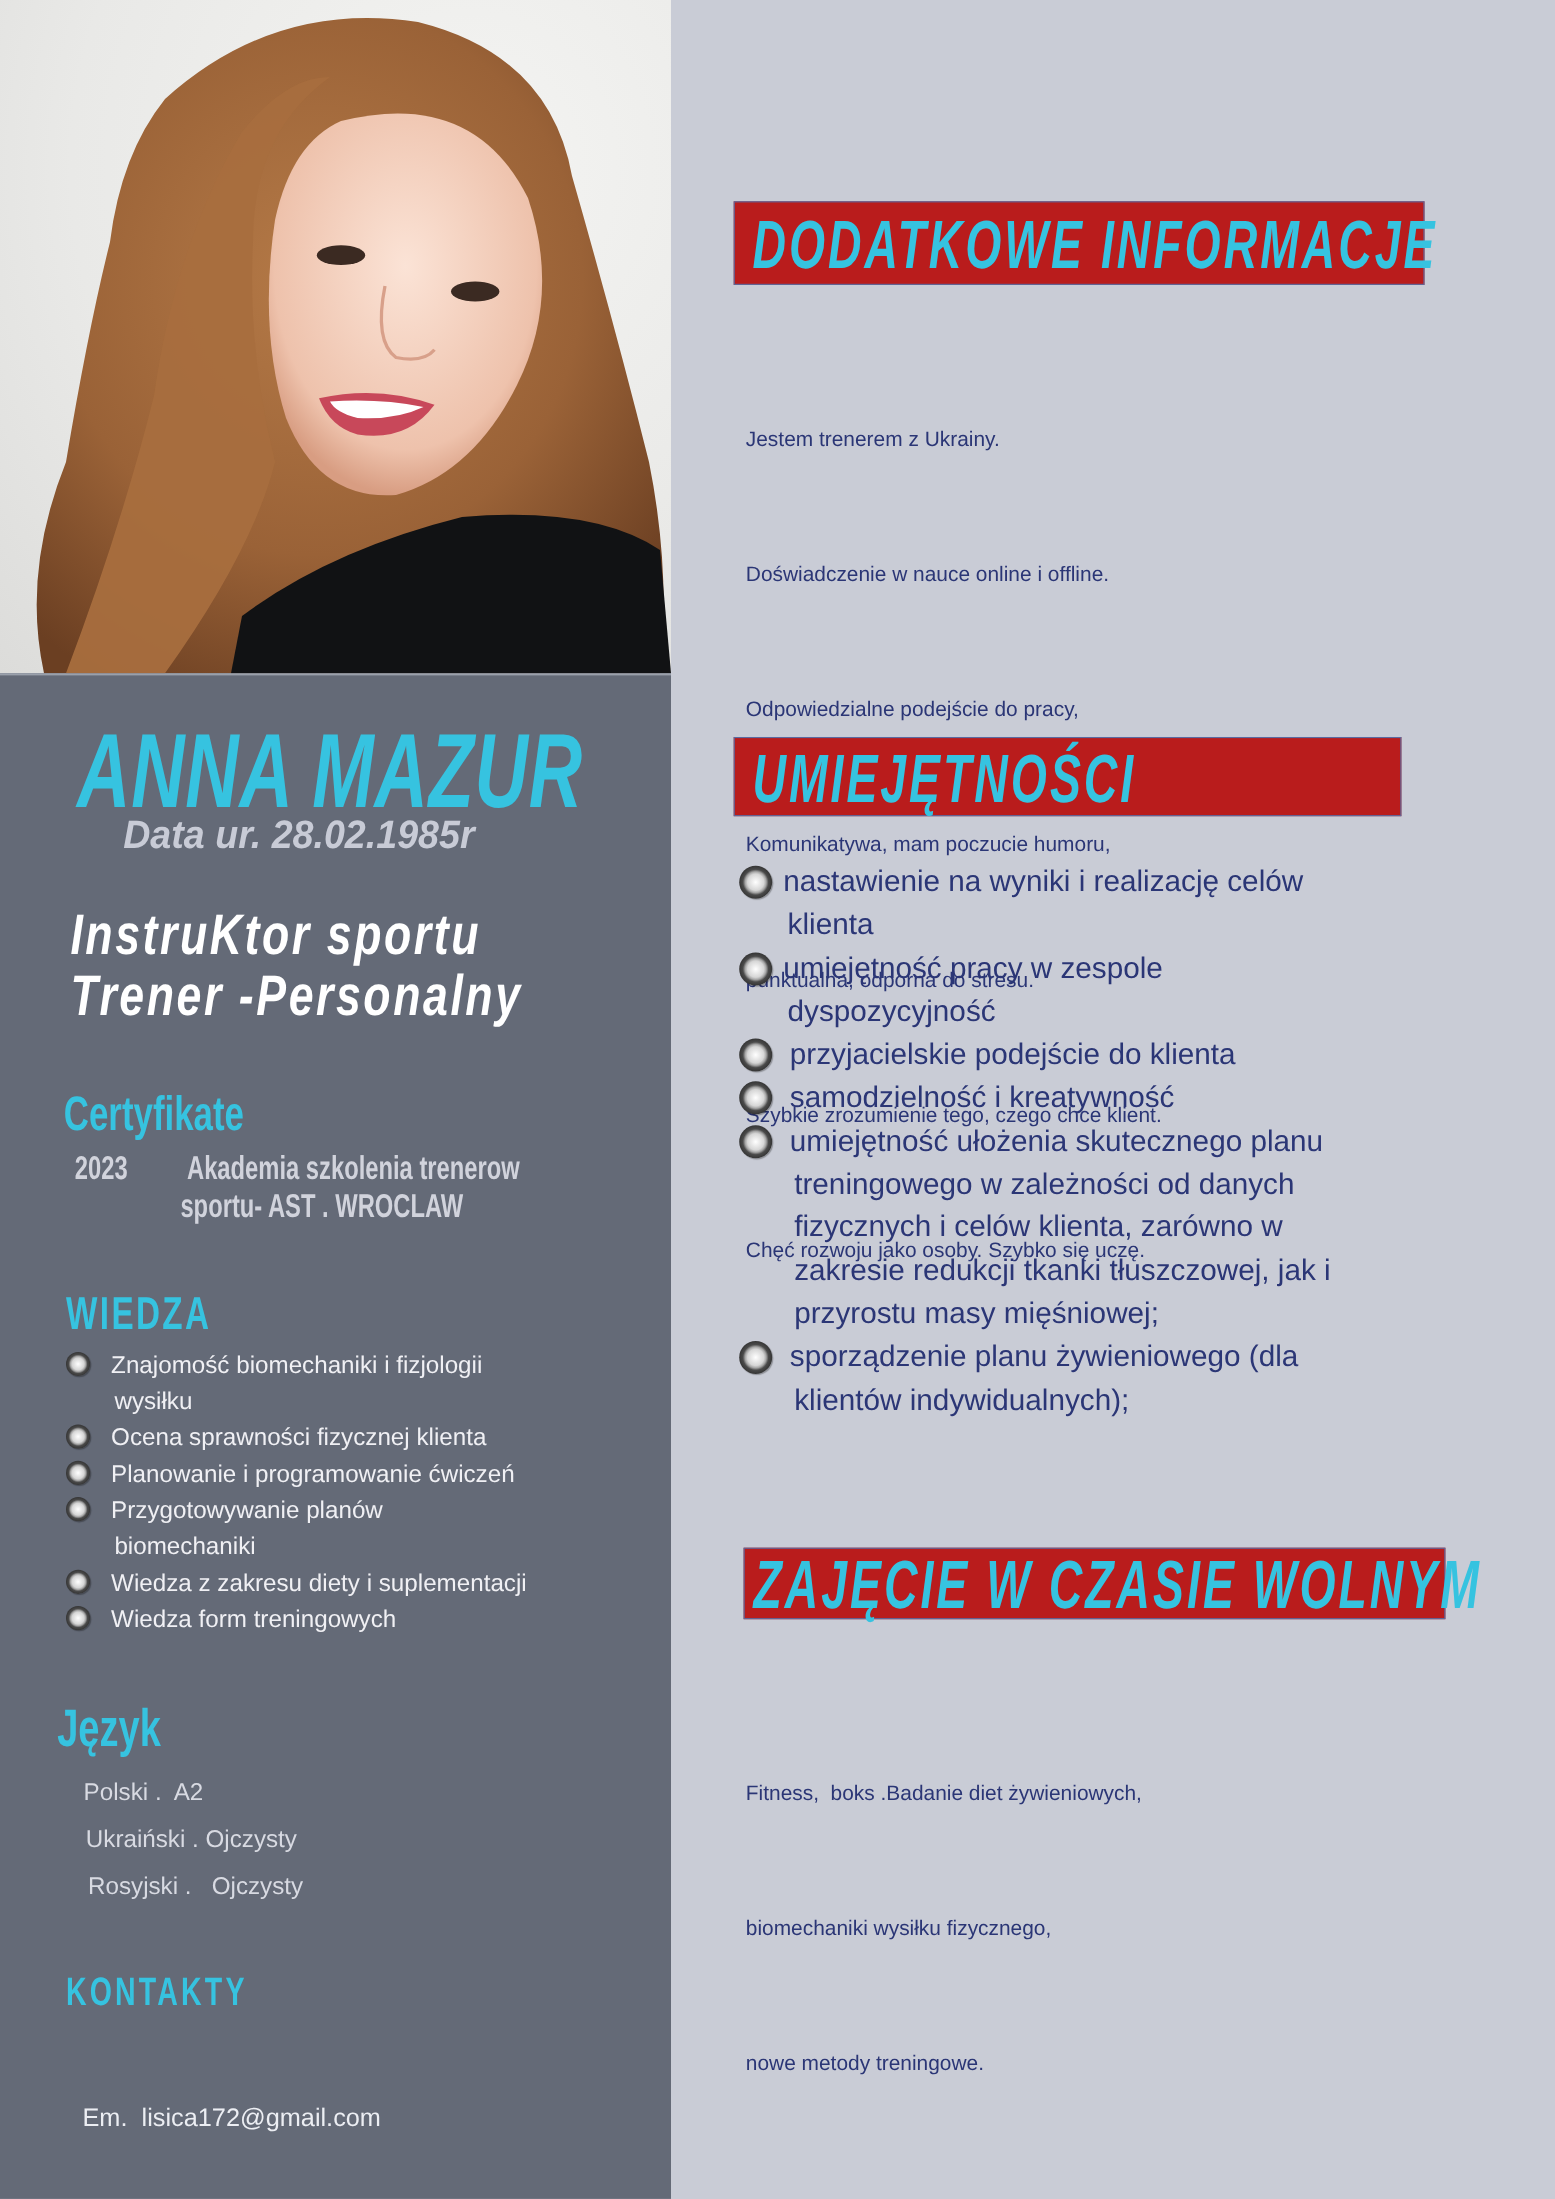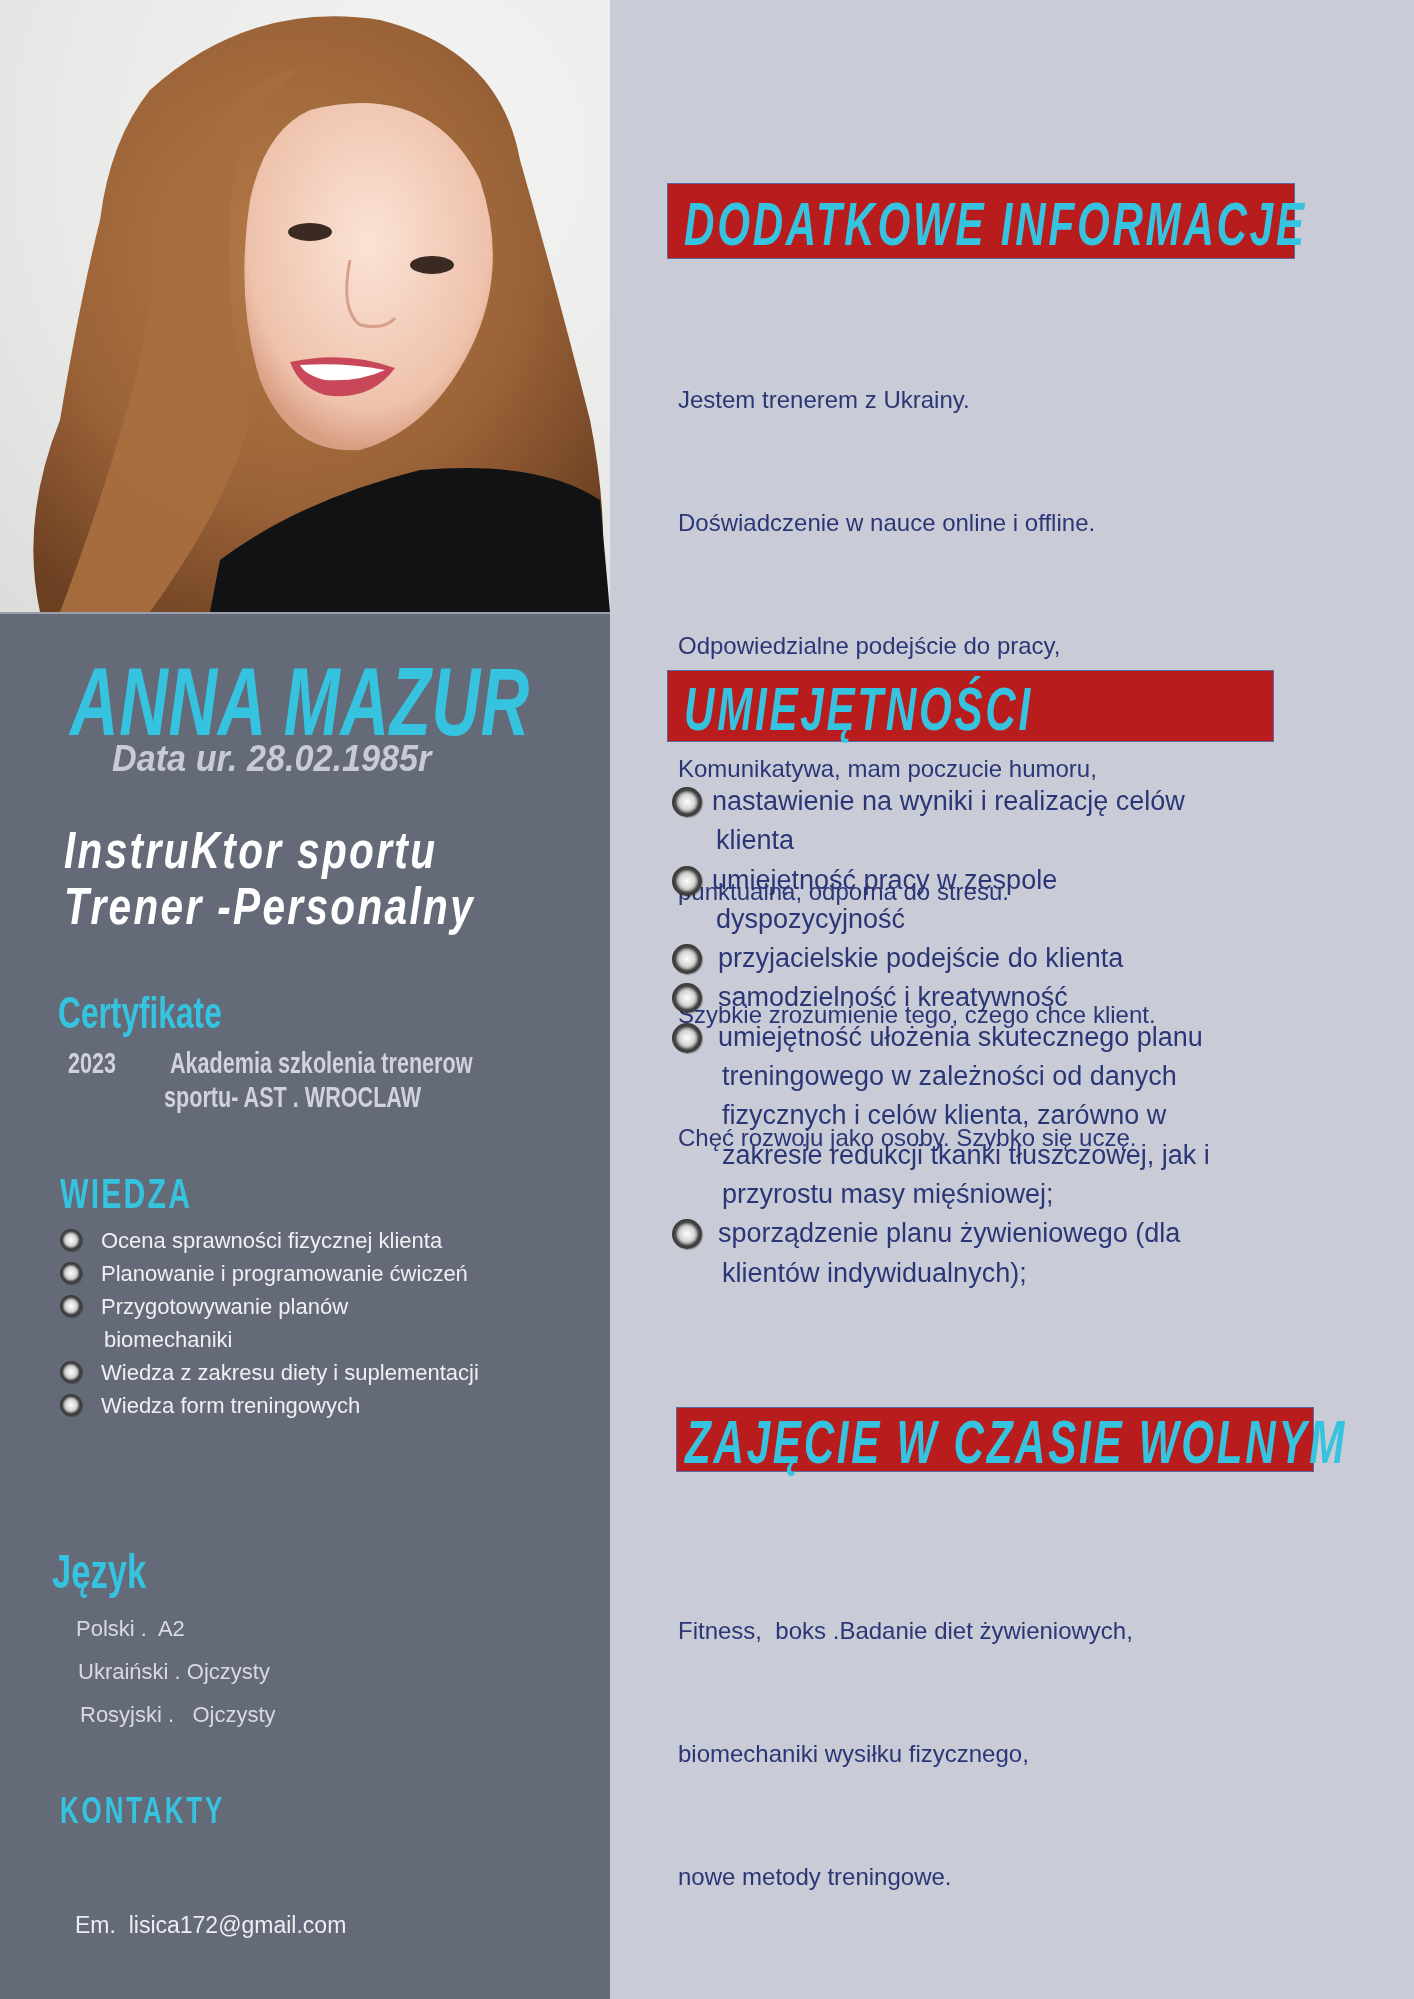--- a/index.html
+++ b/index.html
@@ -71,21 +71,21 @@
   
   .hbox {
     position: absolute; background: #b91c1c; border: 1px solid #5a6aa0;
   }
   .hbox .txt {
     position: absolute; color: #36c3e0; font-weight: bold; font-style: italic;
     white-space: nowrap; transform: scaleX(0.68); transform-origin: left top;
     letter-spacing: 4px;
   }
   .para {
-    position: absolute; left: 678px; color: #2b3676; font-size: 24px;
+    position: absolute; left: 678px; color: #2b3676; font-size: 19px;
     line-height: 41px; white-space: pre;
   }
   .list-right {
     position: absolute; left: 672px; top: 782px; width: 640px; margin: 0; padding: 0;
     list-style: none; color: #2b3676; font-size: 27px; line-height: 39.3px;
   }
   .list-right li { position: relative; padding-left: 40px; }
   .list-right li.ind { padding-left: 46px; }
   .list-right li .wrap { display: block; padding-left: 4px; }
   .list-right .bullet { width: 30px; height: 30px; top: 5px; left: 0px; }
@@ -136,20 +136,21 @@
   <div>Trener -Personalny</div>
 </div>
 
 <div class="sec-title-left" style="left:58px; top:988px; font-size:44px;">Certyfikate</div>
 <div class="cert-row" style="left:68px; top:1046px;">2023</div>
 <div class="cert-row" style="left:170px; top:1046px;">Akademia szkolenia trenerow</div>
 <div class="cert-row" style="left:164px; top:1080px;">sportu-  AST .   WROCLAW</div>
 
 <div class="sec-title-left" style="left:60px; top:1170px; font-size:42px; letter-spacing:3px;">WIEDZA</div>
 <ul class="list-left">
+  <li><span class="bullet"></span><span>Znajomość biomechaniki i fizjologii</span><span class="wrap">wysiłku</span></li>
   <li><span class="bullet"></span><span>Ocena sprawności fizycznej klienta</span></li>
   <li><span class="bullet"></span><span>Planowanie i programowanie ćwiczeń</span></li>
   <li><span class="bullet"></span><span>Przygotowywanie planów</span><span class="wrap">biomechaniki</span></li>
   <li><span class="bullet"></span><span>Wiedza z zakresu diety i suplementacji</span></li>
   <li><span class="bullet"></span><span>Wiedza form treningowych</span></li>
 </ul>
 
 <div class="sec-title-left" style="left:52px; top:1544px; font-size:48px;">Język</div>
 <div class="lang" style="left:76px; top:1607px;">Polski .  A2</div>
 <div class="lang" style="left:78px; top:1650px;">Ukraiński . Ojczysty</div>

